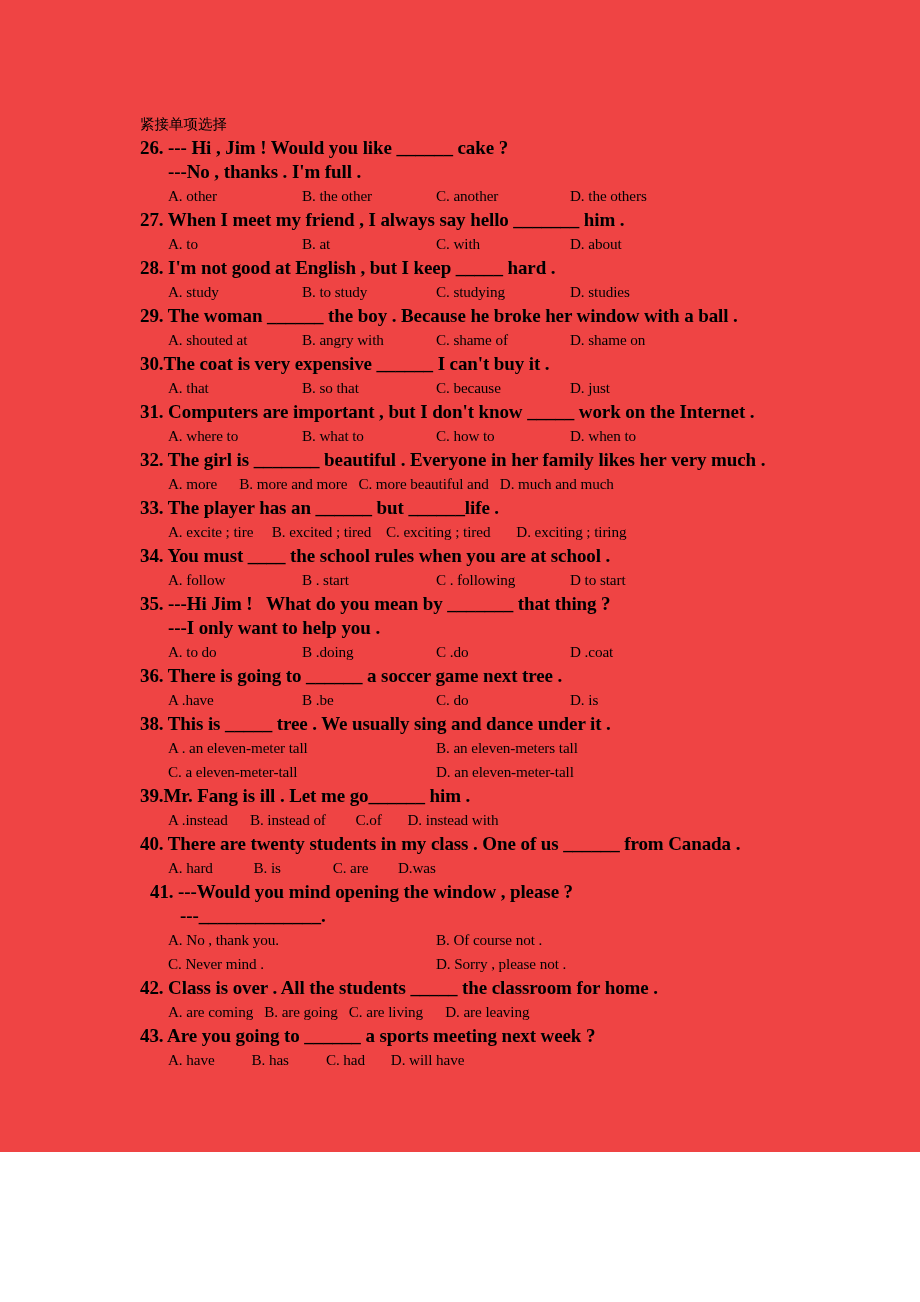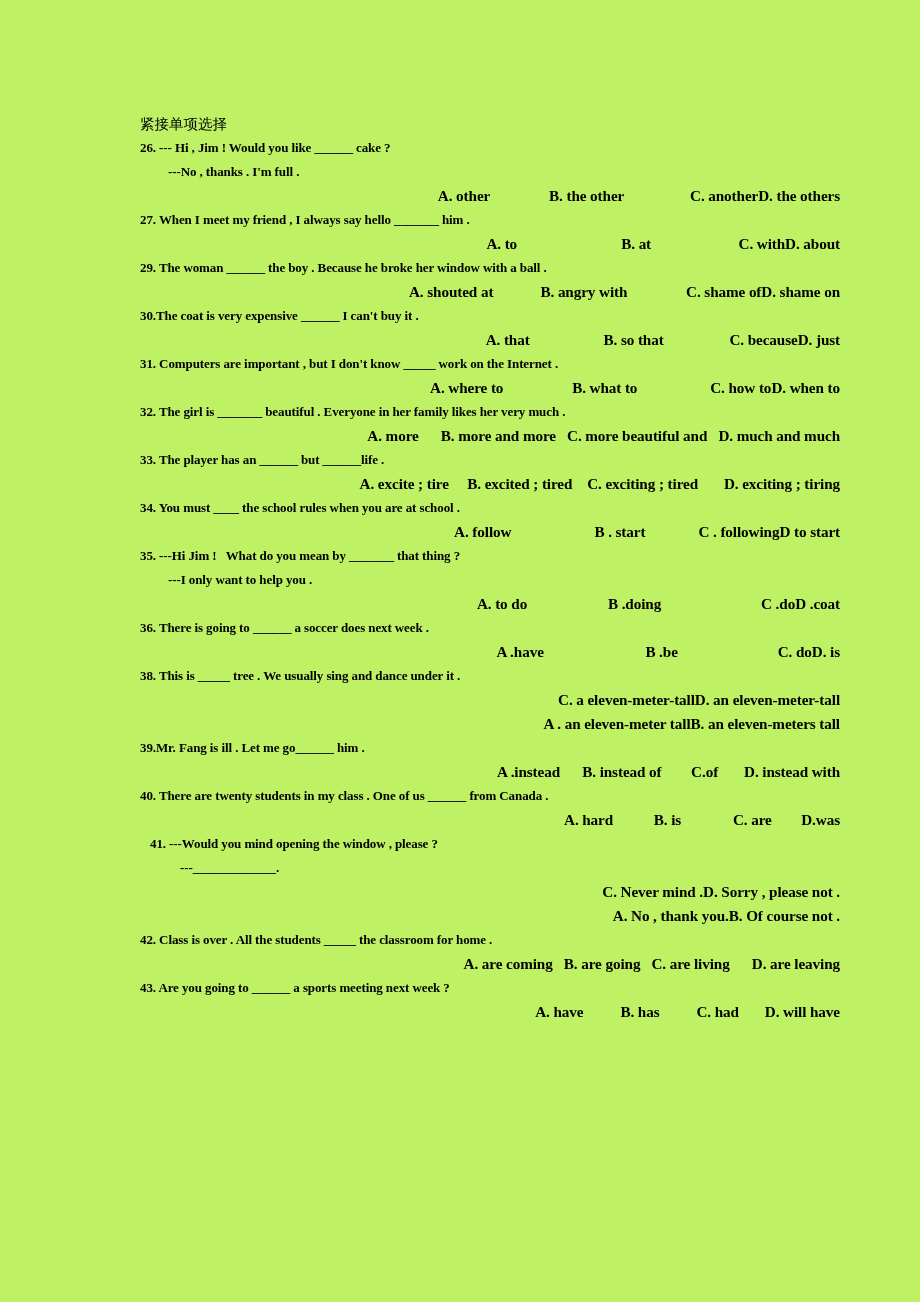--- a/index.html
+++ b/index.html
@@ -16,34 +16,34 @@
     font-family: "Liberation Serif", "DejaVu Serif", serif;
     color: #000000;
     -webkit-font-smoothing: none;
   }
 
   .page {
     position: absolute;
     left: 0;
     top: 0;
     width: 920px;
-    height: 1302px;
-    background: #bef264;
+    height: 1152px;
+    background: #ef4444;
   }
 
   .content {
     position: absolute;
     left: 140px;
     top: 112px;
     width: 700px;
   }
 
   
   .ln {
-    font-size: 13px;
+    font-size: 19px;
     line-height: 24px;
     font-weight: bold;
     white-space: pre;
     letter-spacing: -0.1px;
   }
 
   
   .heading {
     font-size: 14.5px;
     line-height: 24px;
@@ -58,24 +58,23 @@
   .cont { padding-left: 28px; }
   
   .stem-indent { padding-left: 10px; }
   .cont-indent { padding-left: 40px; }
 
   
   .opts {
     padding-left: 28px;
     font-size: 15.2px;
     line-height: 24px;
-    font-weight: bold;
+    font-weight: normal;
     white-space: pre;
     letter-spacing: -0.1px;
-    text-align: right;
   }
 
   
   .opts.cols4 { display: block; }
   .opts.cols4 .op {
     display: inline-block;
     width: 134px;
     vertical-align: top;
   }
   .opts.cols4 .op:last-child { width: auto; }
@@ -104,20 +103,24 @@
         <div>
           <div class="ln stem"><span>26.</span><span> </span><span>--- Hi , Jim ! Would you like ______ cake ?</span></div>
           <div class="ln cont">---No , thanks . I'm full .</div>
           <div class="opts cols4"><span class="op">A. other</span><span class="op">B. the other</span><span class="op">C. another</span><span class="op">D. the others</span></div>
         </div>
         <div>
           <div class="ln stem"><span>27.</span><span> </span><span>When I meet my friend , I always say hello _______ him .</span></div>
           <div class="opts cols4"><span class="op">A. to</span><span class="op">B. at</span><span class="op">C. with</span><span class="op">D. about</span></div>
         </div>
         <div>
+          <div class="ln stem"><span>28.</span><span> </span><span>I'm not good at English , but I keep _____ hard .</span></div>
+          <div class="opts cols4"><span class="op">A. study</span><span class="op">B. to study</span><span class="op">C. studying</span><span class="op">D. studies</span></div>
+        </div>
+        <div>
           <div class="ln stem"><span>29.</span><span> </span><span>The woman ______ the boy . Because he broke her window with a ball .</span></div>
           <div class="opts cols4"><span class="op">A. shouted at</span><span class="op">B. angry with</span><span class="op">C. shame of</span><span class="op">D. shame on</span></div>
         </div>
         <div>
           <div class="ln stem"><span>30.</span><span></span><span>The coat is very expensive ______ I can't buy it .</span></div>
           <div class="opts cols4"><span class="op">A. that</span><span class="op">B. so that</span><span class="op">C. because</span><span class="op">D. just</span></div>
         </div>
         <div>
           <div class="ln stem"><span>31.</span><span> </span><span>Computers are important , but I don't know _____ work on the Internet .</span></div>
           <div class="opts cols4"><span class="op">A. where to</span><span class="op">B. what to</span><span class="op">C. how to</span><span class="op">D. when to</span></div>
@@ -133,41 +136,41 @@
         <div>
           <div class="ln stem"><span>34.</span><span> </span><span>You must ____ the school rules when you are at school .</span></div>
           <div class="opts cols4"><span class="op">A. follow</span><span class="op">B . start</span><span class="op">C . following</span><span class="op">D to start</span></div>
         </div>
         <div>
           <div class="ln stem"><span>35.</span><span> </span><span>---Hi Jim !   What do you mean by _______ that thing ?</span></div>
           <div class="ln cont">---I only want to help you .</div>
           <div class="opts cols4"><span class="op">A. to do</span><span class="op">B .doing</span><span class="op">C .do</span><span class="op">D .coat</span></div>
         </div>
         <div>
-          <div class="ln stem"><span>36.</span><span> </span><span>There is going to ______ a soccer does next week .</span></div>
+          <div class="ln stem"><span>36.</span><span> </span><span>There is going to ______ a soccer game next tree .</span></div>
           <div class="opts cols4"><span class="op">A .have</span><span class="op">B .be</span><span class="op">C. do</span><span class="op">D. is</span></div>
         </div>
         <div>
           <div class="ln stem"><span>38.</span><span> </span><span>This is _____ tree . We usually sing and dance under it .</span></div>
+          <div class="opts cols2"><span class="op">A . an eleven-meter tall</span><span class="op">B. an eleven-meters tall</span></div>
           <div class="opts cols2"><span class="op">C. a eleven-meter-tall</span><span class="op">D. an eleven-meter-tall</span></div>
-          <div class="opts cols2"><span class="op">A . an eleven-meter tall</span><span class="op">B. an eleven-meters tall</span></div>
         </div>
         <div>
           <div class="ln stem"><span>39.</span><span></span><span>Mr. Fang is ill . Let me go______ him .</span></div>
           <div class="opts flow"><span class="op">A .instead</span><span class="sp">      </span><span class="op">B. instead of</span><span class="sp">        </span><span class="op">C.of</span><span class="sp">       </span><span class="op">D. instead with</span></div>
         </div>
         <div>
           <div class="ln stem"><span>40.</span><span> </span><span>There are twenty students in my class . One of us ______ from Canada .</span></div>
           <div class="opts flow"><span class="op">A. hard</span><span class="sp">           </span><span class="op">B. is</span><span class="sp">              </span><span class="op">C. are</span><span class="sp">        </span><span class="op">D.was</span></div>
         </div>
         <div>
           <div class="ln stem-indent"><span>41.</span><span> </span><span>---Would you mind opening the window , please ?</span></div>
           <div class="ln cont-indent">---_____________.</div>
+          <div class="opts cols2"><span class="op">A. No , thank you.</span><span class="op">B. Of course not .</span></div>
           <div class="opts cols2"><span class="op">C. Never mind .</span><span class="op">D. Sorry , please not .</span></div>
-          <div class="opts cols2"><span class="op">A. No , thank you.</span><span class="op">B. Of course not .</span></div>
         </div>
         <div>
           <div class="ln stem"><span>42.</span><span> </span><span>Class is over . All the students _____ the classroom for home .</span></div>
           <div class="opts flow"><span class="op">A. are coming</span><span class="sp">   </span><span class="op">B. are going</span><span class="sp">   </span><span class="op">C. are living</span><span class="sp">      </span><span class="op">D. are leaving</span></div>
         </div>
         <div>
           <div class="ln stem"><span>43.</span><span> </span><span>Are you going to ______ a sports meeting next week ?</span></div>
           <div class="opts flow"><span class="op">A. have</span><span class="sp">          </span><span class="op">B. has</span><span class="sp">          </span><span class="op">C. had</span><span class="sp">       </span><span class="op">D. will have</span></div>
         </div>
       </div>

